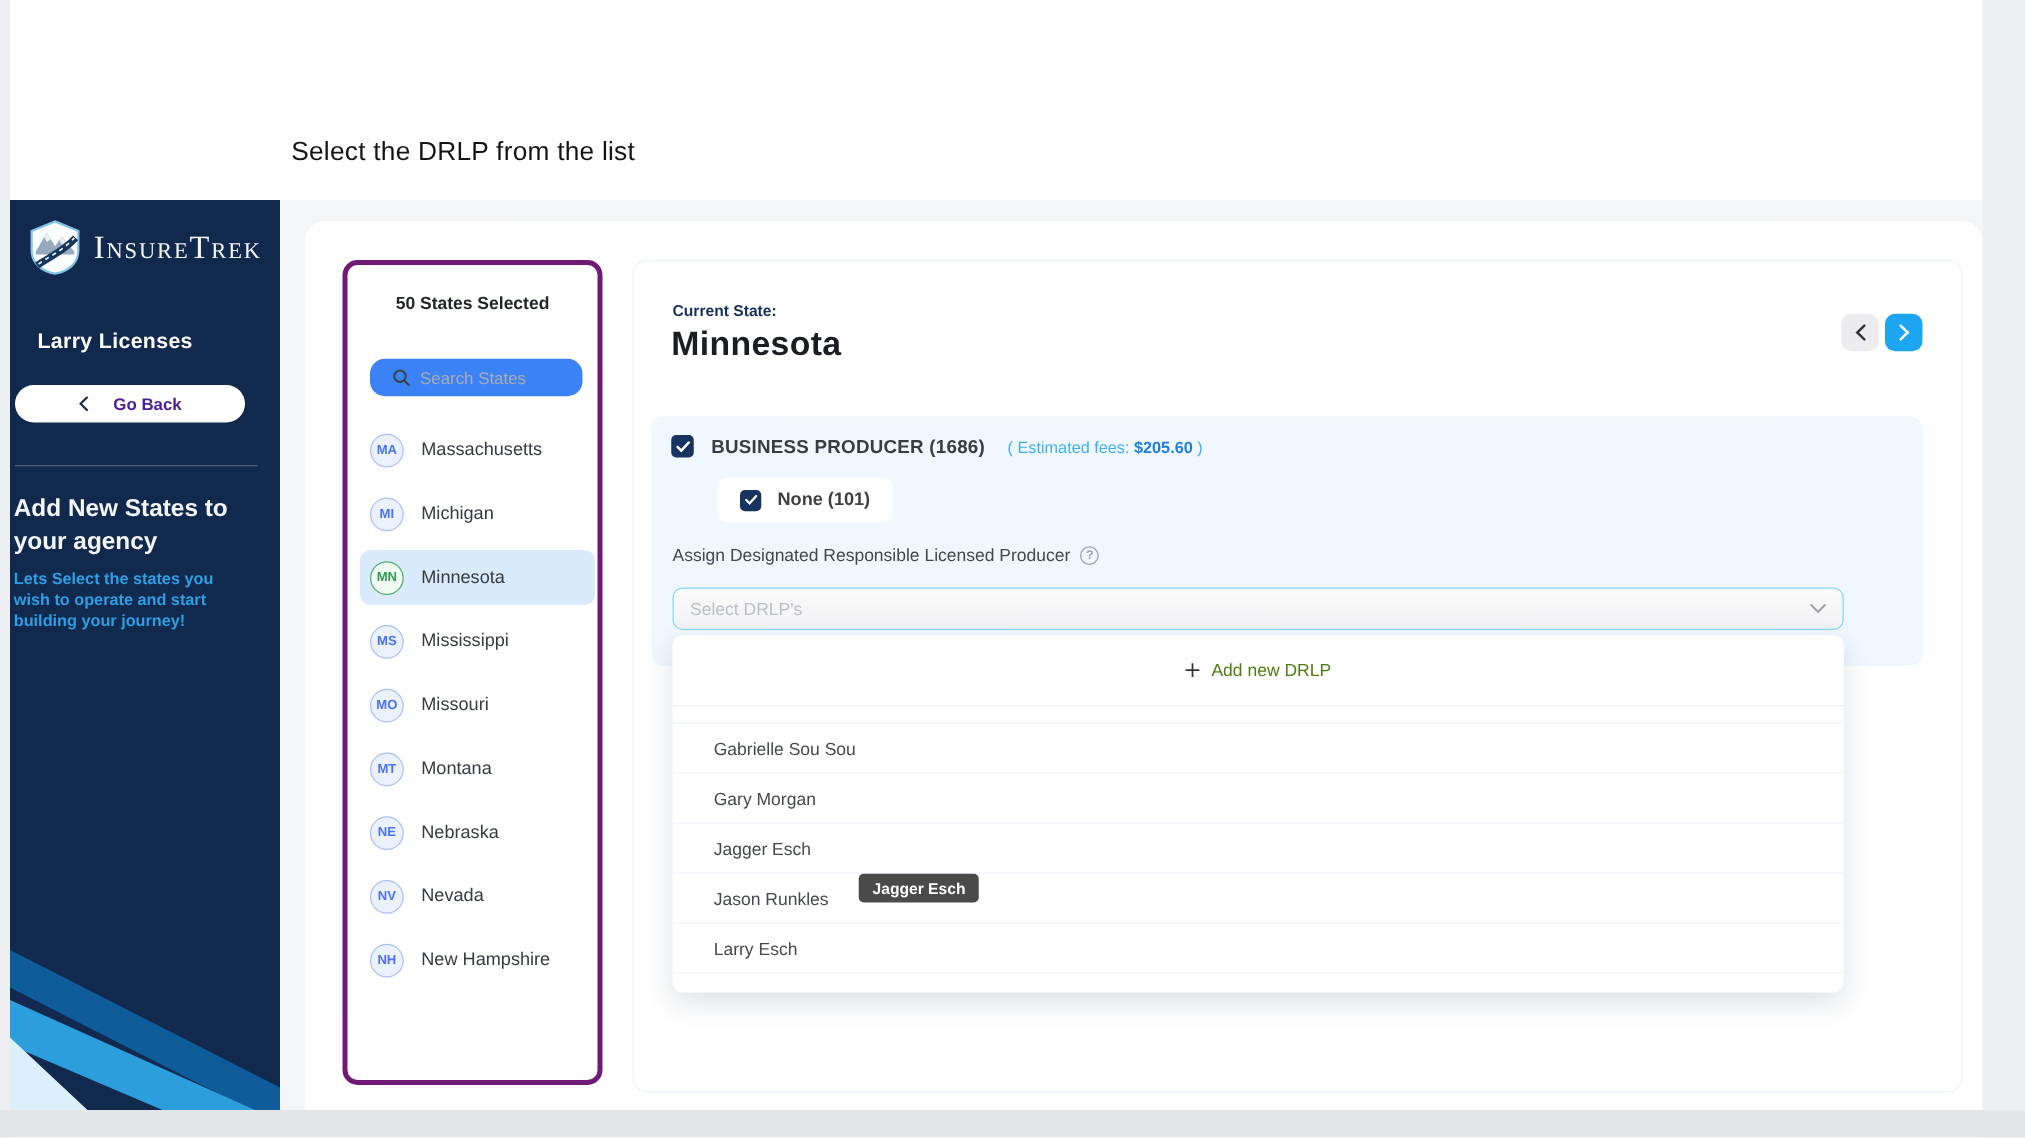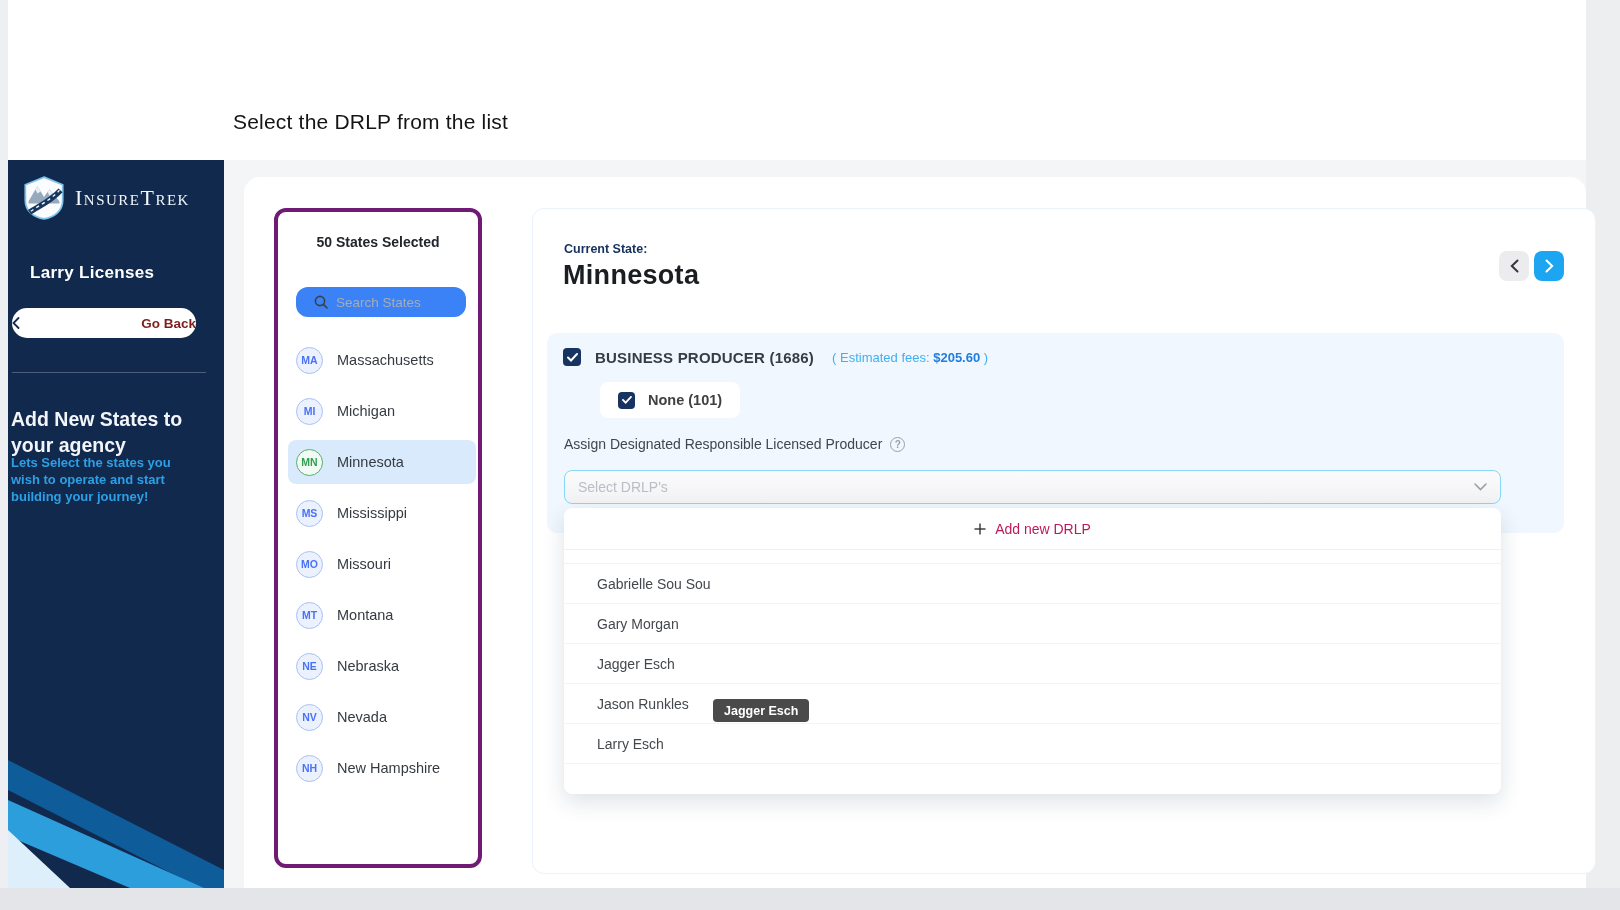--- a/index.html
+++ b/index.html
@@ -15,47 +15,47 @@
   .content-bg  { position:absolute; left:224px; top:160px; width:1362px; height:728px; background:#F4F5F6; }
   .card        { position:absolute; left:244px; top:177px; width:1342px; height:711px; background:#fff; border-radius:16px 16px 0 0; }
 
   
   .instruction { position:absolute; left:233px; top:110px; font-size:21px; font-weight:500; color:#141414; letter-spacing:.2px; }
 
   
   .sidebar { position:absolute; left:8px; top:160px; width:216px; height:728px; background:#12294E; overflow:hidden; }
   .stripes { position:absolute; left:0; bottom:0; width:216px; height:240px; }
   .logo-row { position:absolute; left:14px; top:16px; display:flex; align-items:center; gap:9px; }
-  .brand { font-family:"Liberation Serif","DejaVu Serif",serif; font-variant:small-caps; font-size:22px; letter-spacing:1.5px; color:#F4F7FA; }
+  .brand { font-family:"Liberation Serif","DejaVu Serif",serif; font-variant:small-caps; font-size:26px; letter-spacing:1.5px; color:#F4F7FA; }
   .agency-title { position:absolute; left:22px; top:103px; font-size:17px; font-weight:700; color:#fff; letter-spacing:.3px; }
   .back-btn { position:absolute; left:4px; top:148px; width:184px; height:30px; background:#fff; border:none; border-radius:15px;
-              display:flex; align-items:center; justify-content:space-between; gap:20px; cursor:pointer;
-              font-size:13.5px; font-weight:600; color:#7f1d1d; font-family:inherit; }
+              display:flex; align-items:center; justify-content:center; gap:20px; cursor:pointer;
+              font-size:13.5px; font-weight:600; color:#4c1d95; font-family:inherit; }
   .side-divider { position:absolute; left:4px; top:212px; width:194px; height:1px; background:rgba(255,255,255,.25); }
-  .promo-title { position:absolute; left:3px; top:246px; width:206px; font-size:19.5px; font-weight:700; color:#F2F5F9; line-height:26px; }
+  .promo-title { position:absolute; left:3px; top:234px; width:206px; font-size:19.5px; font-weight:700; color:#F2F5F9; line-height:26px; }
   .promo-text  { position:absolute; left:3px; top:294px; width:182px; font-size:13px; font-weight:600; color:#2D9FE4; line-height:17px; }
 
   
   .states-panel { position:absolute; left:274px; top:208px; width:208px; height:660px; background:#fff;
                   border:4px solid #701a75; border-radius:12px; overflow:hidden; }
   .states-title { margin-top:22px; text-align:center; font-size:14px; font-weight:700; color:#22262B; }
   .search-box { position:absolute; left:18px; top:75px; width:170px; height:30px; background:#3b82f6; border-radius:12px;
                 display:flex; align-items:center; padding:0 10px; gap:8px;justify-content:flex-end; }
   .search-box input { border:none; outline:none; background:transparent; width:120px; font-size:13.5px; color:#33383F; font-family:inherit; }
   .search-box input::placeholder { color:#A7ACB2; }
   .state-list { position:absolute; left:0; top:126px; width:208px; }
   .state-row { height:44px; margin:0 10px 7px 10px; border-radius:8px; display:flex; align-items:center; gap:14px; padding-left:8px; cursor:pointer; }
   .state-row.active { background:#D9EAFC; }
   .badge { width:27px; height:27px; border-radius:50%; background:#EBF2FE; border:1px solid #A9C0F7; color:#4A72F5;
            font-size:10.5px; font-weight:700; display:flex; align-items:center; justify-content:center; flex:none; }
   .state-row.active .badge { background:#F2FAF4; border-color:#53B06A; color:#2E9E4F; }
   .state-name { font-size:14.5px; font-weight:500; color:#363B42; }
 
   
-  .main-panel { position:absolute; left:532px; top:208px; width:1064px; height:666px; background:#fff;
+  .main-panel { position:absolute; left:506px; top:208px; width:1064px; height:666px; background:#fff;
                 border:1px solid #EAF2FB; border-radius:12px; }
   .cs-label { position:absolute; left:31px; top:33px; font-size:12.5px; font-weight:700; color:#16305E; }
   .cs-name  { position:absolute; left:30px; top:51px; font-size:27px; font-weight:600; color:#1A1D21; letter-spacing:.3px; }
   .nav-btn { position:absolute; top:42px; width:30px; height:30px; border:none; border-radius:8px; display:flex; align-items:center; justify-content:center; cursor:pointer; }
   .nav-prev { left:966px; background:#ECECEE; }
   .nav-next { left:1001px; background:#1CA6F2; }
 
   .producer-panel { position:absolute; left:14px; top:124px; width:1017px; height:200px; background:#F0F7FE; border-radius:10px; }
   .checkbox { width:18px; height:18px; background:#17335F; border-radius:4px; display:flex; align-items:center; justify-content:center; flex:none; cursor:pointer; }
   .bp-row { position:absolute; left:16px; top:15px; display:flex; align-items:center; gap:14px; }
@@ -71,22 +71,22 @@
   .help-icon { width:15px; height:15px; border:1.2px solid #9AA0A6; border-radius:50%; color:#9AA0A6; font-size:10px; font-weight:700;
                display:flex; align-items:center; justify-content:center; }
   .help-icon::before { content:"?"; }
   .drlp-select { position:absolute; left:17px; top:137px; width:937px; height:34px; border:1.5px solid #86D7F8; border-radius:8px;
                  background:linear-gradient(#FBFBFC,#F2F2F4); display:flex; align-items:center; justify-content:space-between;
                  padding:0 13px; cursor:pointer; }
   .drlp-placeholder { font-size:14px; color:#B9BEC5; }
 
   .dropdown { position:absolute; left:31px; top:299px; width:937px; height:286px; background:#fff; border-radius:8px;
               box-shadow:0 8px 22px rgba(20,40,80,.14); overflow:hidden; z-index:5; }
-  .dd-add { height:42px; display:flex; align-items:center; justify-content:center; gap:9px; border-bottom:1px solid #F0F0F2;
-            font-size:14px; font-weight:500; color:#be185d; cursor:pointer; }
+  .dd-add { height:57px; display:flex; align-items:center; justify-content:center; gap:9px; border-bottom:1px solid #F0F0F2;
+            font-size:14px; font-weight:500; color:#4d7c0f; cursor:pointer; }
   .dd-spacer { height:14px; border-bottom:1px solid #EDF3FA; }
   .dd-option { height:40px; display:flex; align-items:center; padding-left:33px; border-bottom:1px solid #EFF5FB;
                font-size:14px; color:#44484D; cursor:pointer; }
   .tooltip { position:absolute; left:180px; top:490px; height:23px; background:#4A4A4A; color:#fff; font-size:12.5px; font-weight:600;
              border-radius:4px; display:flex; align-items:center; padding:0 11px; z-index:6; }
 
   svg { display:block; }
 </style>
 </head>
 <body>

